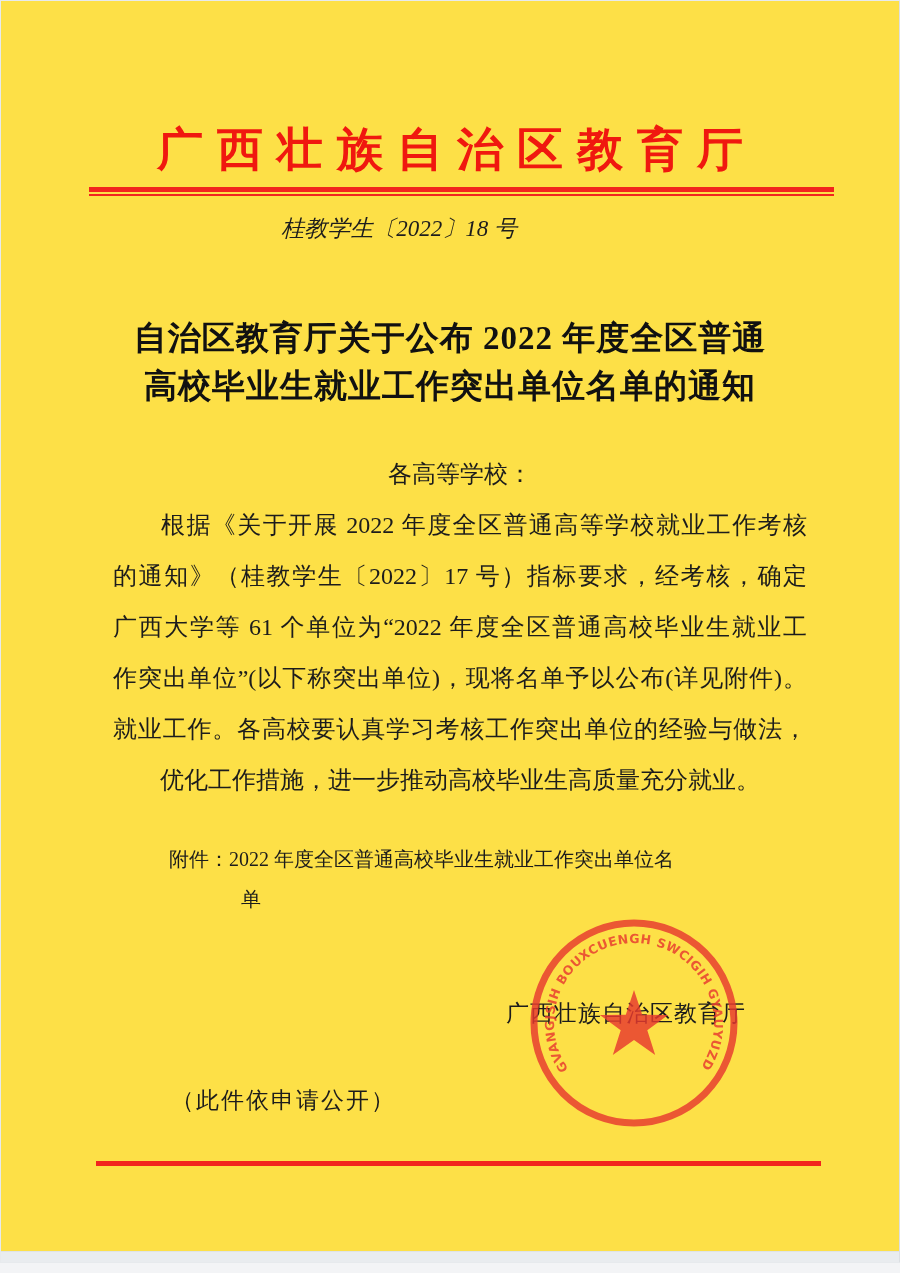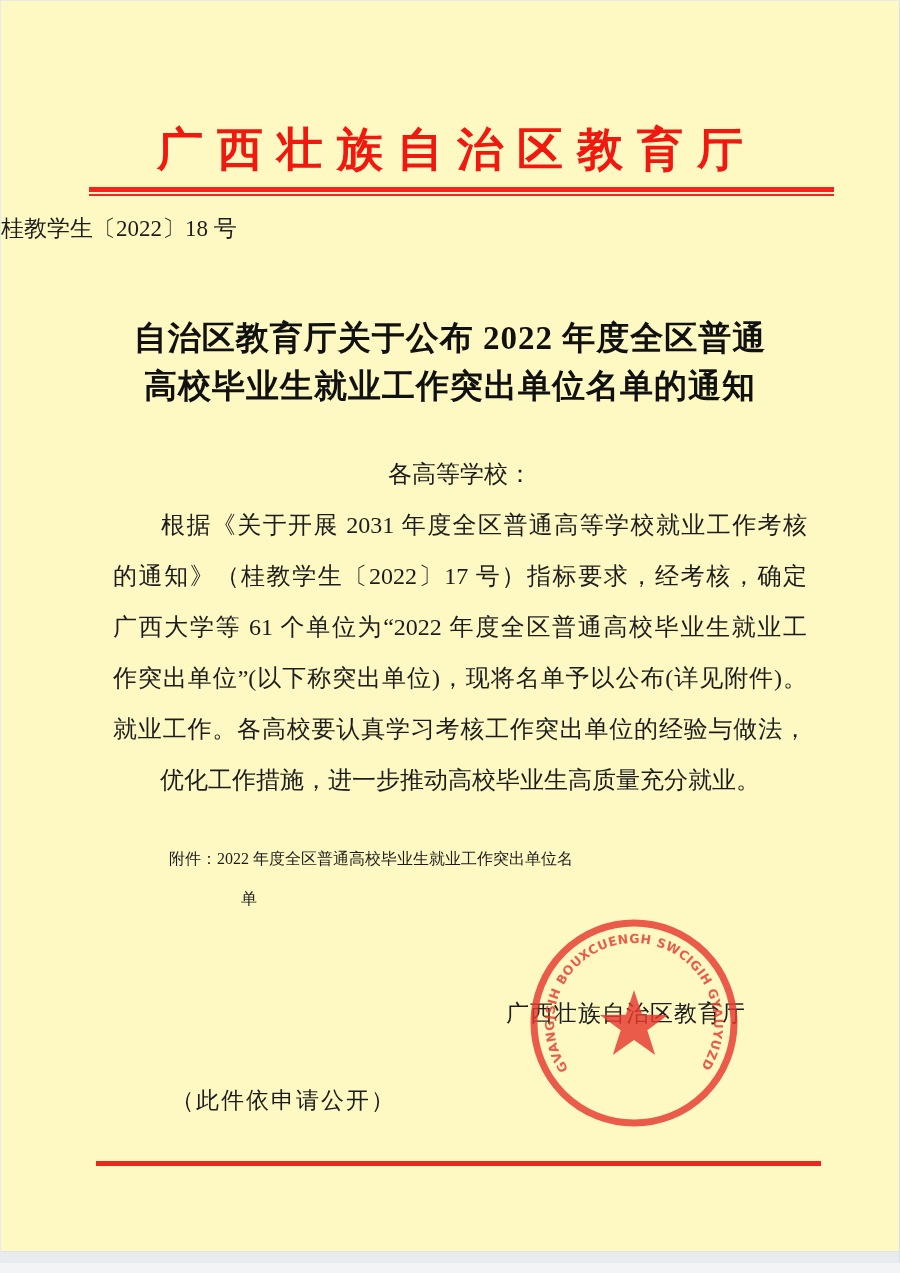--- a/index.html
+++ b/index.html
@@ -1,36 +1,36 @@
 <!DOCTYPE html>
 <html><head>
 <meta charset="utf-8">
 <style>
   html,body{margin:0;padding:0;background:#f3f4f6;}
   body{width:900px;height:1273px;font-family:"Liberation Serif","DejaVu Serif",serif;}
-  .page{position:relative;width:898px;height:1261px;background:#fef9c3;
+  .page{position:relative;width:898px;height:1261px;background:#fde047;
         border:1px solid #e7eaed;border-right:2px solid #dcdfe3;overflow:hidden;}
   .bottom-strip{position:absolute;left:0;right:0;bottom:0;height:10px;background:#e9ecef;
         border-top:1px solid #dfe3e6;}
   .letterhead{position:absolute;top:118px;left:0;width:100%;text-align:center;
         color:#f0180f;font-size:46px;font-weight:700;letter-spacing:14px;text-indent:14px;
         white-space:nowrap;}
   .head-rule{position:absolute;top:186px;left:88px;width:745px;height:0;
         border-top:5px solid #f2241d;border-bottom:2px solid #f2241d;padding-top:2px;
         box-sizing:content-box;}
-  .doc-number{position:absolute;top:212px;left:0;width:796px;text-align:left;
-        font-size:23px;color:#1d1d1d;white-space:nowrap;}
+  .doc-number{position:absolute;top:212px;left:0;width:796px;text-align:center;
+        font-size:23px;color:#1d1d1d;white-space:nowrap;font-style:italic;}
   .title{position:absolute;top:313px;left:0;width:100%;text-align:center;
         font-size:33px;font-weight:700;color:#111;line-height:48px;letter-spacing:1px;}
   .body-block{position:absolute;top:448px;left:112px;width:694px;
         font-size:24px;color:#1c1c1c;line-height:51px;}
   .bline{white-space:nowrap;text-align:center;}
   .bline.fill{white-space:normal;text-align:justify;text-align-last:justify;}
   .bline.indent{text-indent:48px;}
-  .attachment{position:absolute;top:838px;left:168px;font-size:16px;color:#1c1c1c;
+  .attachment{position:absolute;top:838px;left:168px;font-size:20px;color:#1c1c1c;
         line-height:40px;}
   .attachment .l2{margin-left:72px;}
   .signature-org{position:absolute;top:997px;left:505px;font-size:23px;color:#1c1c1c;
         letter-spacing:1px;white-space:nowrap;z-index:1;}
   .signature-date{position:absolute;top:1043px;left:527px;font-size:23px;color:#1c1c1c;
         white-space:nowrap;z-index:1;}
   .note{position:absolute;top:1084px;left:170px;font-size:23px;color:#1c1c1c;
         letter-spacing:2px;white-space:nowrap;}
   .foot-rule{position:absolute;top:1160px;left:95px;width:725px;height:5px;
         background:#f2241d;}
@@ -49,21 +49,21 @@
 
   <div class="doc-number">桂教学生〔2022〕18 号</div>
 
   <div class="title">
     <div>自治区教育厅关于公布 2022 年度全区普通</div>
     <div>高校毕业生就业工作突出单位名单的通知</div>
   </div>
 
   <div class="body-block">
     <div class="bline">各高等学校：</div>
-    <div class="bline fill indent">根据《关于开展 2031 年度全区普通高等学校就业工作考核</div>
+    <div class="bline fill indent">根据《关于开展 2022 年度全区普通高等学校就业工作考核</div>
     <div class="bline fill">的通知》（桂教学生〔2022〕17 号）指标要求，经考核，确定</div>
     <div class="bline fill">广西大学等 61 个单位为“2022 年度全区普通高校毕业生就业工</div>
     <div class="bline fill">作突出单位”(以下称突出单位)，现将名单予以公布(详见附件)。</div>
     <div class="bline fill">就业工作。各高校要认真学习考核工作突出单位的经验与做法，</div>
     <div class="bline">优化工作措施，进一步推动高校毕业生高质量充分就业。</div>
   </div>
 
   <div class="attachment">
     <div>附件：2022 年度全区普通高校毕业生就业工作突出单位名</div>
     <div class="l2">单</div>

